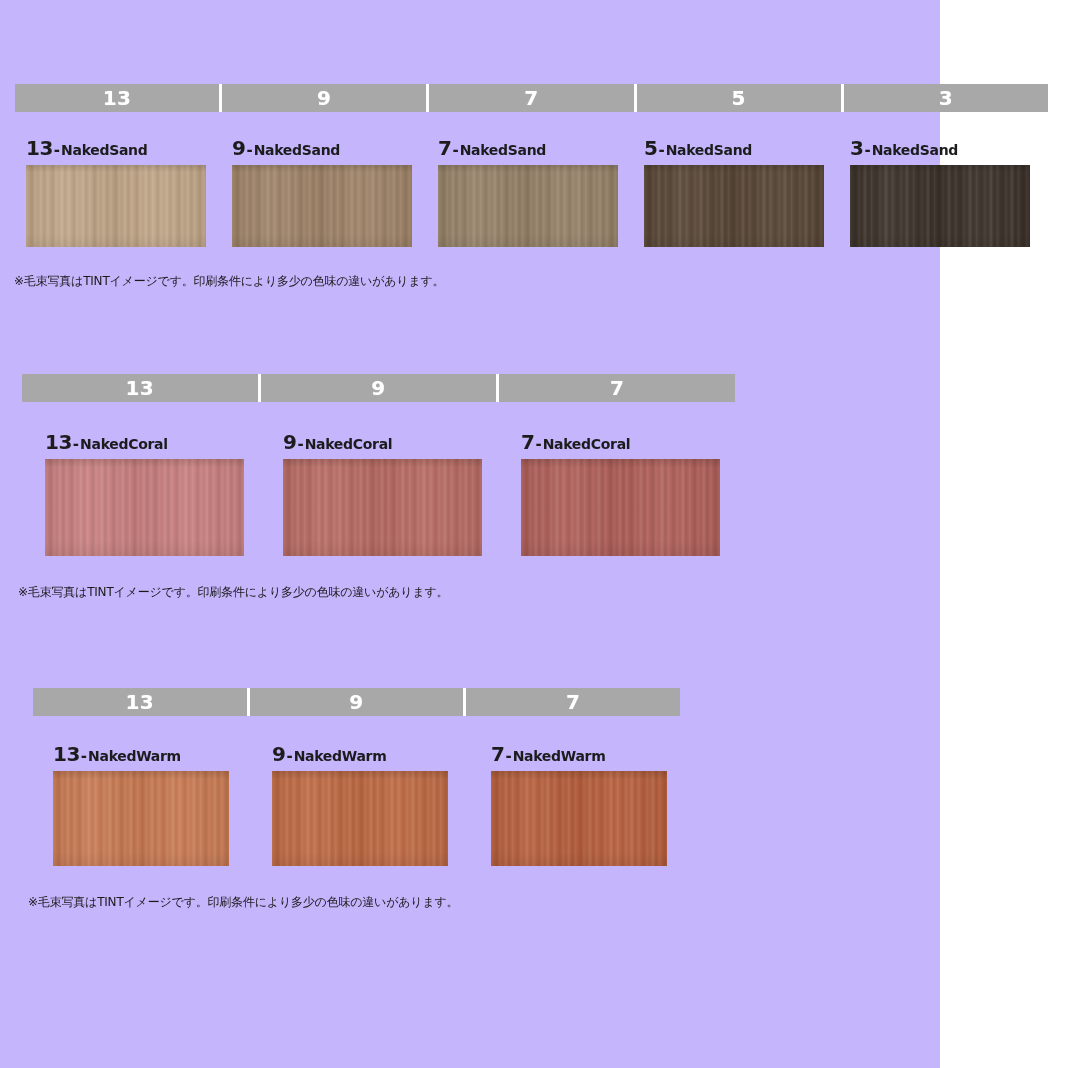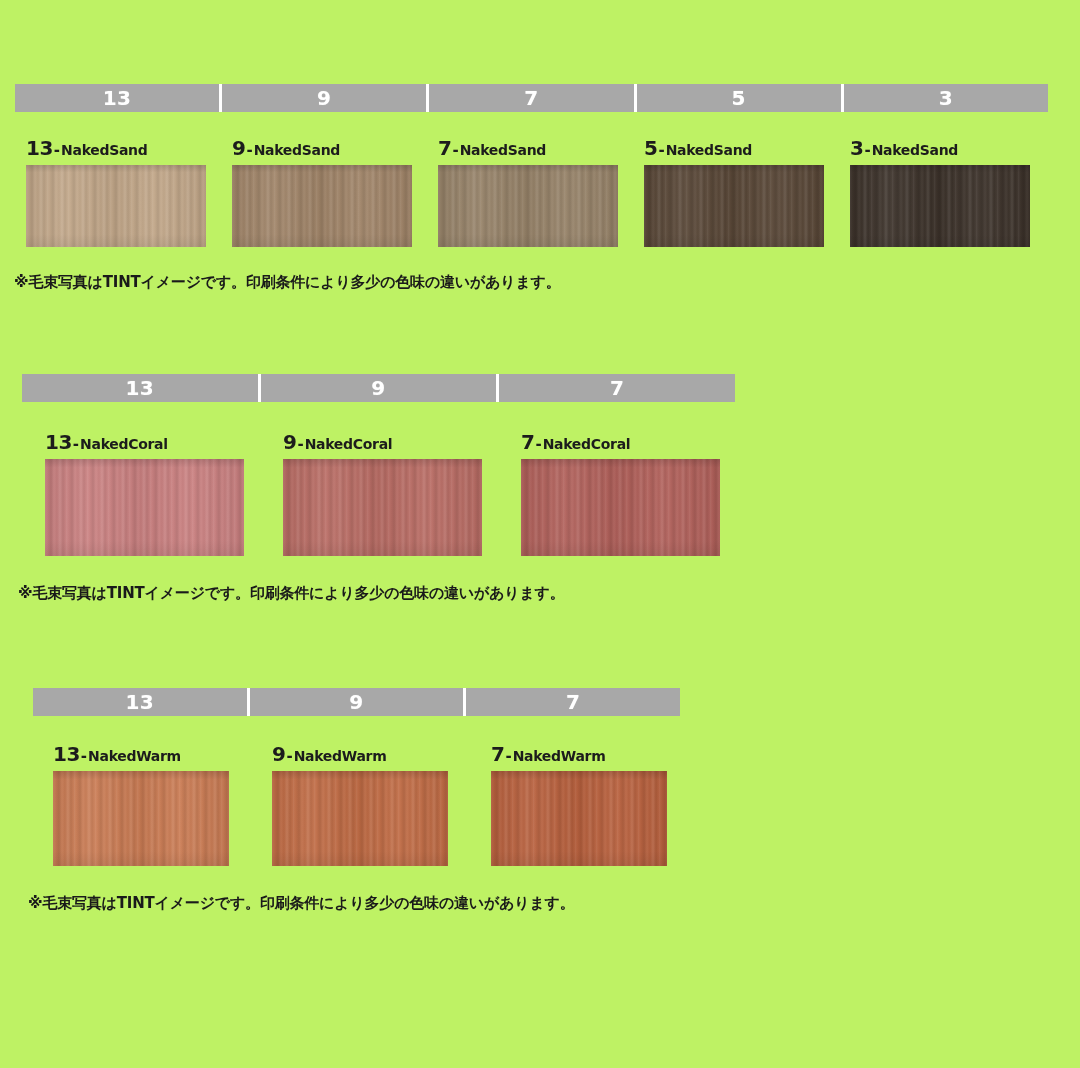--- a/index.html
+++ b/index.html
@@ -10,23 +10,23 @@
   body {
     width: 1080px;
     height: 1068px;
     position: relative;
     font-family: "Liberation Sans", sans-serif;
     overflow: hidden;
   }
 
   .page {
     position: relative;
-    width: 1080px;
+    width: 940px;
     height: 1068px;
-    background: #bef264;
+    background: #c4b5fd;
   }
 
   
   .section {
     position: absolute;
     left: 0;
     width: 1080px;
   }
 
   
@@ -113,22 +113,22 @@
     position: absolute;
     inset: 0;
     background-image:
       linear-gradient(180deg, rgba(0,0,0,0.13) 0%, rgba(0,0,0,0.0) 9%, rgba(0,0,0,0.0) 84%, rgba(0,0,0,0.06) 100%),
       linear-gradient(90deg, rgba(0,0,0,0.05) 0%, rgba(255,255,255,0.05) 22%, rgba(0,0,0,0.04) 48%, rgba(255,255,255,0.04) 72%, rgba(0,0,0,0.05) 100%);
   }
 
   
   .disclaimer {
     font-family: "DejaVu Sans", sans-serif;
-    font-size: 15px;
-    font-weight: bold;
+    font-size: 12px;
+    font-weight: normal;
     color: #1a1a1a;
     letter-spacing: -0.2px;
     white-space: nowrap;
   }
 </style>
 </head>
 <body>
 
 <div class="page">
 

